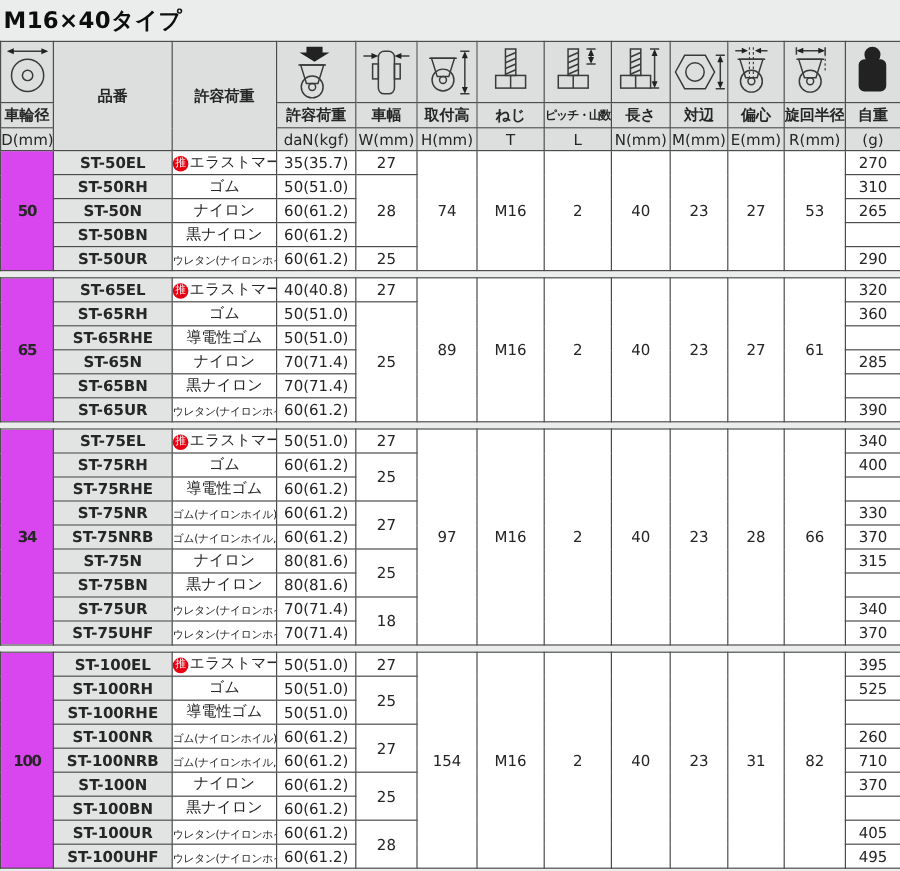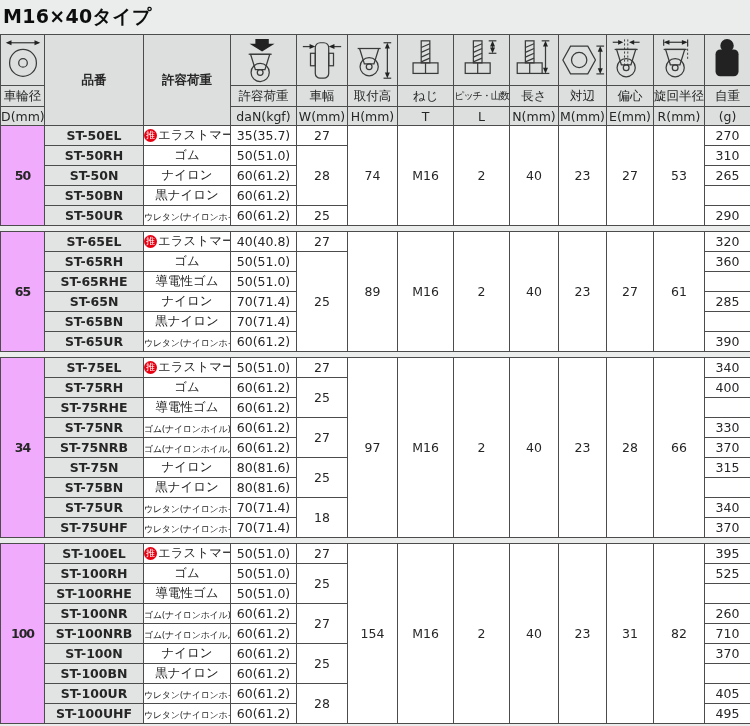--- a/index.html
+++ b/index.html
@@ -21,26 +21,26 @@
   table.spec{border-collapse:collapse;table-layout:fixed;width:750px;margin:0 0 5px 0;background:#fff;}
   table.spec td{
     border:1px solid var(--border);
     text-align:center;vertical-align:middle;
     padding:0;overflow:hidden;white-space:nowrap;
     font-size:12.5px;color:#262626;
   }
   thead td{background:var(--hdrbg);}
   td.hdr-icon{height:50px;}
   td.hdr-icon span{display:block;line-height:0;}
-  td.hdr-label{height:20px;font-size:12.5px;font-weight:normal;color:#1c1c1c;border-bottom:1px dotted #888;}
+  td.hdr-label{height:20px;font-size:12.5px;font-weight:bold;color:#1c1c1c;border-bottom:1px dotted #888;}
   td.hdr-label.sm-label{font-size:10px;letter-spacing:-1px;}
   td.hdr-unit{height:18px;font-size:11.5px;color:var(--green);border-top:1px dotted #888;}
   td.hdr-tall{font-size:14px;font-weight:bold;color:#1c1c1c;}
   tbody tr{height:20px;}
-  td.diam{font-size:22px;font-weight:bold;color:var(--red);background:#f0abfc;letter-spacing:-1px;}
+  td.diam{font-size:22px;font-weight:bold;color:var(--red);background:#d946ef;letter-spacing:-1px;}
   td.part{text-align:left;padding-left:5px;font-weight:bold;font-size:13px;background:var(--partbg);color:#151515;}
   td.mat{font-size:12px;}
   td.mat .matsm{font-size:9px;letter-spacing:-0.3px;}
   td.num{font-size:12.5px;}
   .badge{
     display:inline-block;width:13px;height:13px;line-height:13px;
     border-radius:50%;background:var(--red);color:#fff;
     font-size:9px;text-align:center;vertical-align:1px;margin-right:1px;font-weight:normal;
   }
   svg{display:block;margin:0 auto;}

